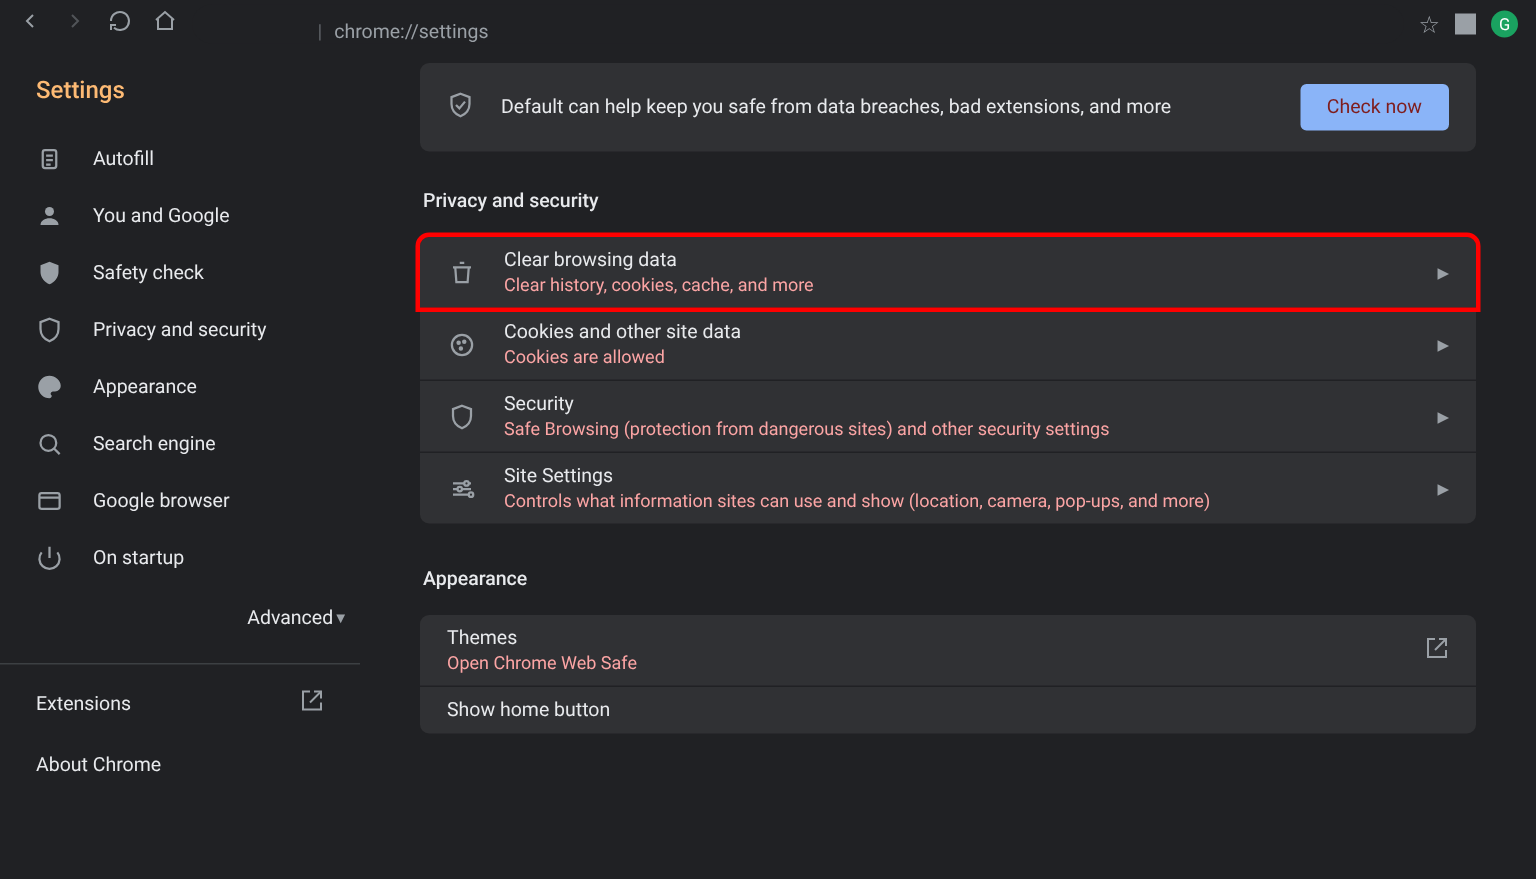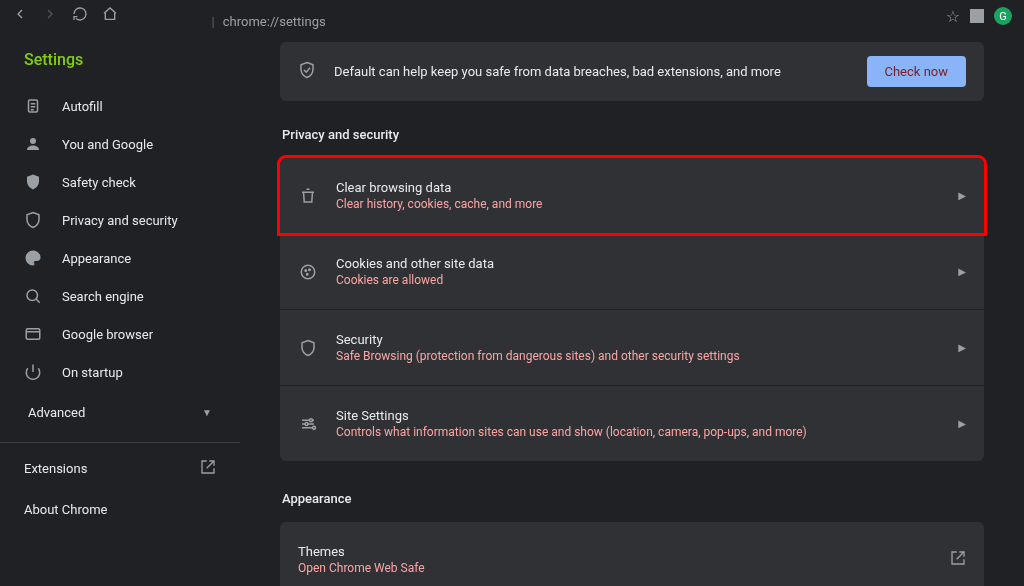--- a/index.html
+++ b/index.html
@@ -14,44 +14,44 @@
   .omnibox .divider { color:#5f6368; }
   .omnibox .url { color:#9aa0a6; }
   .chrome-right { display:flex; align-items:center; gap:10px; padding-right:4px; }
   .avatar { width:18px; height:18px; border-radius:50%; background:#1aa260; color:#fff; font-size:11px; display:flex; align-items:center; justify-content:center; }
   .star-icon { color:#9aa0a6; }
   .box-icon { width:14px; height:14px; background:#9aa0a6; }
 
   
   .app { display:flex; height: calc(586px - 32px); }
   .sidebar { width: 240px; padding: 18px 0 0 0; border-right: 0; }
-  .sidebar-title { padding: 0 24px 18px 24px; font-size: 16px; font-weight: 500; color:#84cc16; }
+  .sidebar-title { padding: 0 24px 18px 24px; font-size: 16px; font-weight: 500; color:#fdba74; }
   .side-list { list-style:none; }
   .side-item { display:flex; align-items:center; gap:20px; padding: 10px 24px; font-size: 13px; color:#e8eaed; cursor:pointer; }
   .side-item .icon { width:18px; display:flex; justify-content:center; color:#9aa0a6; }
   .side-item svg { width:18px; height:18px; }
 
   .side-sep { border-top:1px solid #3c4043; margin: 8px 0 0 0; }
-  .advanced { display:flex; align-items:center; justify-content:space-between; padding: 14px 28px; font-size:13px; color:#e8eaed; cursor:pointer; }
+  .advanced { display:flex; align-items:center; justify-content:flex-end; padding: 14px 8px; font-size:13px; color:#e8eaed; cursor:pointer; }
   .bottom-links { list-style:none; margin-top:4px; }
   .bottom-link { display:flex; align-items:center; justify-content:space-between; padding: 12px 24px; font-size:13px; color:#e8eaed; cursor:pointer; }
 
   .content { flex:1; display:flex; flex-direction:column; padding: 10px 40px 0 40px; overflow-y:auto; }
   .search-row { background:#303134; border-radius:6px; height:40px; display:flex; align-items:center; gap:16px; padding:0 18px; margin-bottom:14px; }
   .search-row input { background:transparent; border:none; outline:none; color:#e8eaed; font-size:14px; flex:1; }
   .search-row input::placeholder { color:#9aa0a6; }
 
   .banner { background:#303134; border-radius:6px; display:flex; align-items:center; gap:18px; padding:14px 18px; margin-bottom:26px; }
   .banner-text { flex:1; font-size:13px; color:#e8eaed; }
   .check-btn { background:#8ab4f8; color:#7f1d1d; border:none; border-radius:4px; padding:8px 18px; font-size:13px; cursor:pointer; }
 
   .section-title { font-size:13px; font-weight:500; margin:0 0 16px 2px; color:#e8eaed; }
 
   .cards { display:flex; flex-direction:column; gap:1px; border-radius:6px; overflow:visible; margin-bottom:30px; }
-  .card { background:#303134; display:flex; align-items:center; padding:22px 18px; gap:18px; cursor:pointer; position:relative; }
+  .card { background:#303134; display:flex; align-items:center; padding:8px 18px; gap:18px; cursor:pointer; position:relative; }
   .card:first-child { border-top-left-radius:6px; border-top-right-radius:6px; }
   .card:last-child { border-bottom-left-radius:6px; border-bottom-right-radius:6px; }
   .card .icon { width:20px; display:flex; justify-content:center; color:#9aa0a6; }
   .card .icon svg { width:18px; height:18px; }
   .card .texts { flex:1; }
   .card .title { font-size:13px; color:#e8eaed; }
   .card .sub { font-size:12px; color:#fca5a5; margin-top:2px; }
   .card .arrow { color:#9aa0a6; font-size:10px; }
   .card.highlight { outline:3px solid #ff0000; outline-offset:0; z-index:2; }
 

